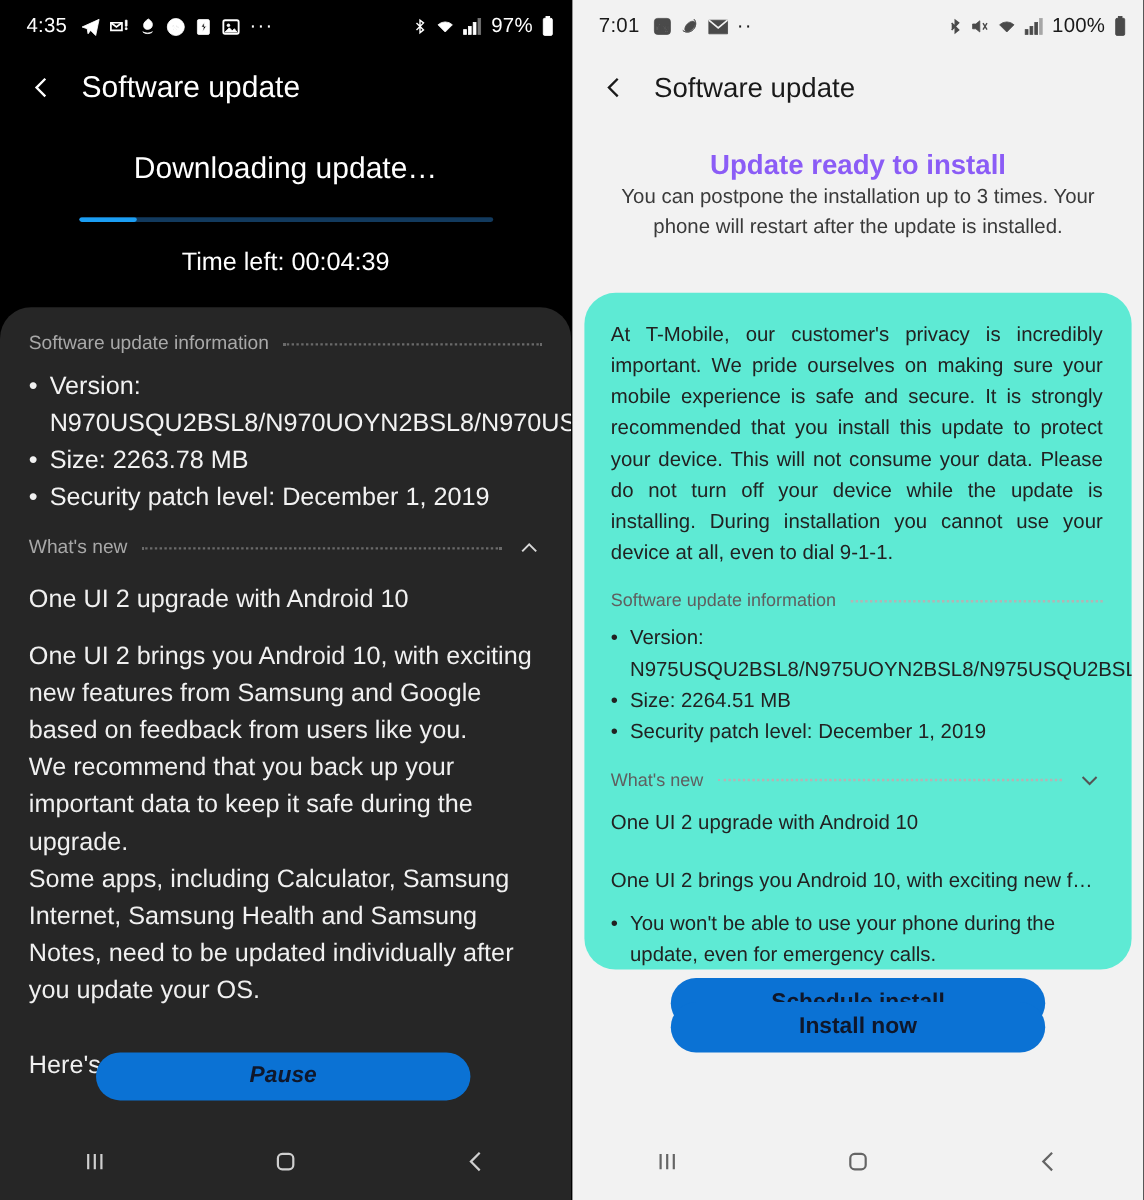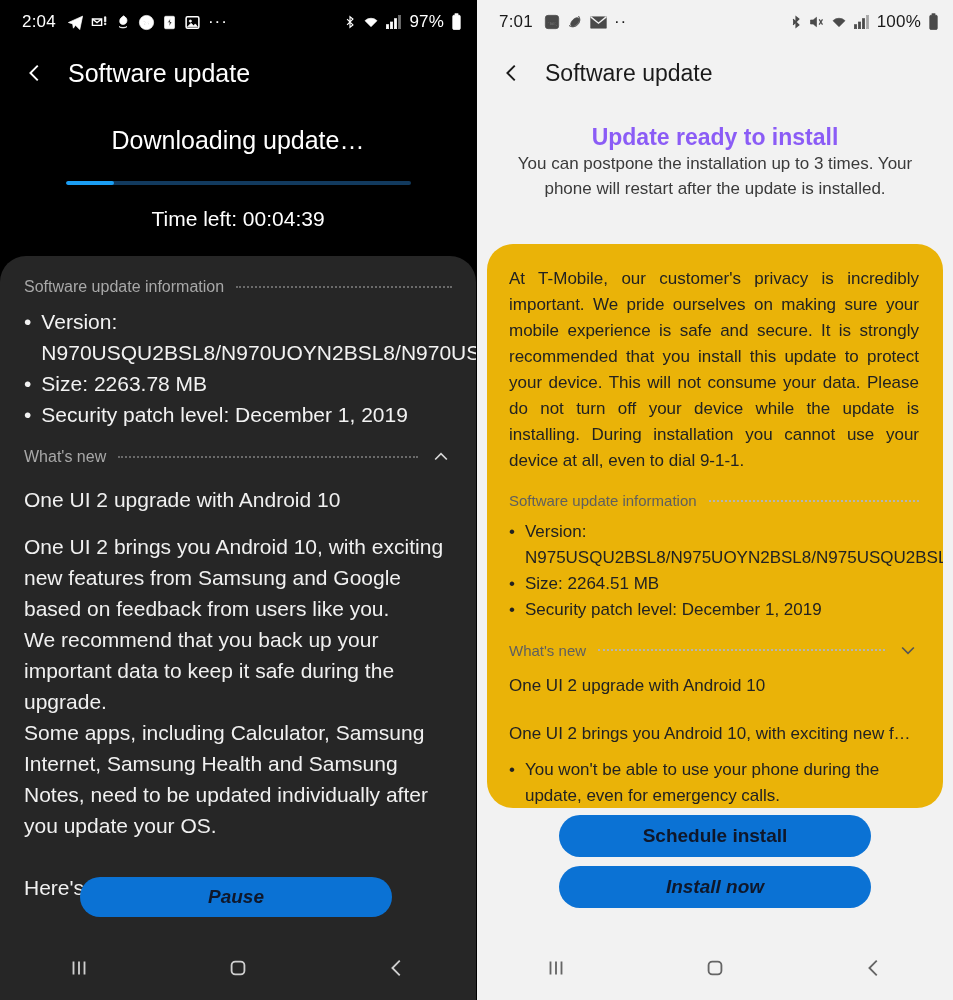--- a/index.html
+++ b/index.html
@@ -54,21 +54,21 @@
   .hero-sub { margin-top: 0; font-size: 17px; line-height: 25px; color: #3a3a3a; }
 
   
   .card-dark {
     position: absolute; left: 0; right: 0; top: 256px; bottom: 0;
     background: #262626; border-radius: 26px 26px 0 0;
     padding: 22px 24px 0 24px; overflow: hidden;
   }
   .card-light {
     position: absolute; left: 10px; right: 10px; top: 244px;
-    height: 564px; background: #eab308; border-radius: 26px;
+    height: 564px; background: #5eead4; border-radius: 26px;
     padding: 20px 24px 0 22px; overflow: hidden;
   }
 
   
   .sec-head { display: flex; align-items: center; gap: 12px; justify-content: center; }
   .sec-label { font-size: 16px; white-space: nowrap; }
   .dark .sec-label { color: #a8a8a8; }
   .light .sec-label { color: #5f5f5f; font-size: 15px; }
   .dotline { flex: 1; height: 1px; }
   .dark .dotline  { border-top: 2px dotted #6a6a6a; }
@@ -95,40 +95,40 @@
   
   .btn {
     display: flex; align-items: center; justify-content: center;
     background: #0b72d4; color: #0f172a; border-radius: 26px;
     font-size: 19px; font-weight: bold; cursor: pointer; border: none;
     font-family: "Liberation Sans", sans-serif;
   }
   .btn-pause { position: absolute; left: 80px; width: 312px; top: 877px; height: 40px; border-radius: 20px; font-style: italic; }
   .btn-right { position: absolute; left: 82px; width: 312px; height: 42px; border-radius: 21px; }
   .btn-sched { top: 815px; }
-  .btn-install { top: 866px; font-style: italic; }
+  .btn-install { top: 835px; }
 
   
   .navbar { position: absolute; left: 0; right: 0; bottom: 0; height: 64px;
             display: flex; align-items: center; }
   .navitem { flex: 1; display: flex; align-items: center; justify-content: center; cursor: pointer; }
   .navitem svg { display: block; }
   .dark .navitem svg  { stroke: #cfcfcf; }
   .light .navitem svg { stroke: #656565; }
 </style>
 </head>
 <body>
 
 <div class="screens">
 
   <div class="phone dark">
 
     <div class="statusbar">
       <div class="sb-left">
-        <span class="clock">2:04</span>
+        <span class="clock">4:35</span>
         <span class="ic">
             <svg width="17" height="17" viewBox="0 0 24 24">
               <path d="M2 12l20-9-4 19-6-6-3 4-1-6z"></path>
             </svg>
           </span>
         <span class="ic">
             <svg width="17" height="17" viewBox="0 0 24 24">
               <path d="M2 7h13v9H2z" fill="none" stroke-width="2"></path>
               <path d="M2 7l6.5 5L15 7" fill="none" stroke-width="2"></path>
               <path d="M19 4h2v7h-2zM19 13h2v2h-2z"></path>

